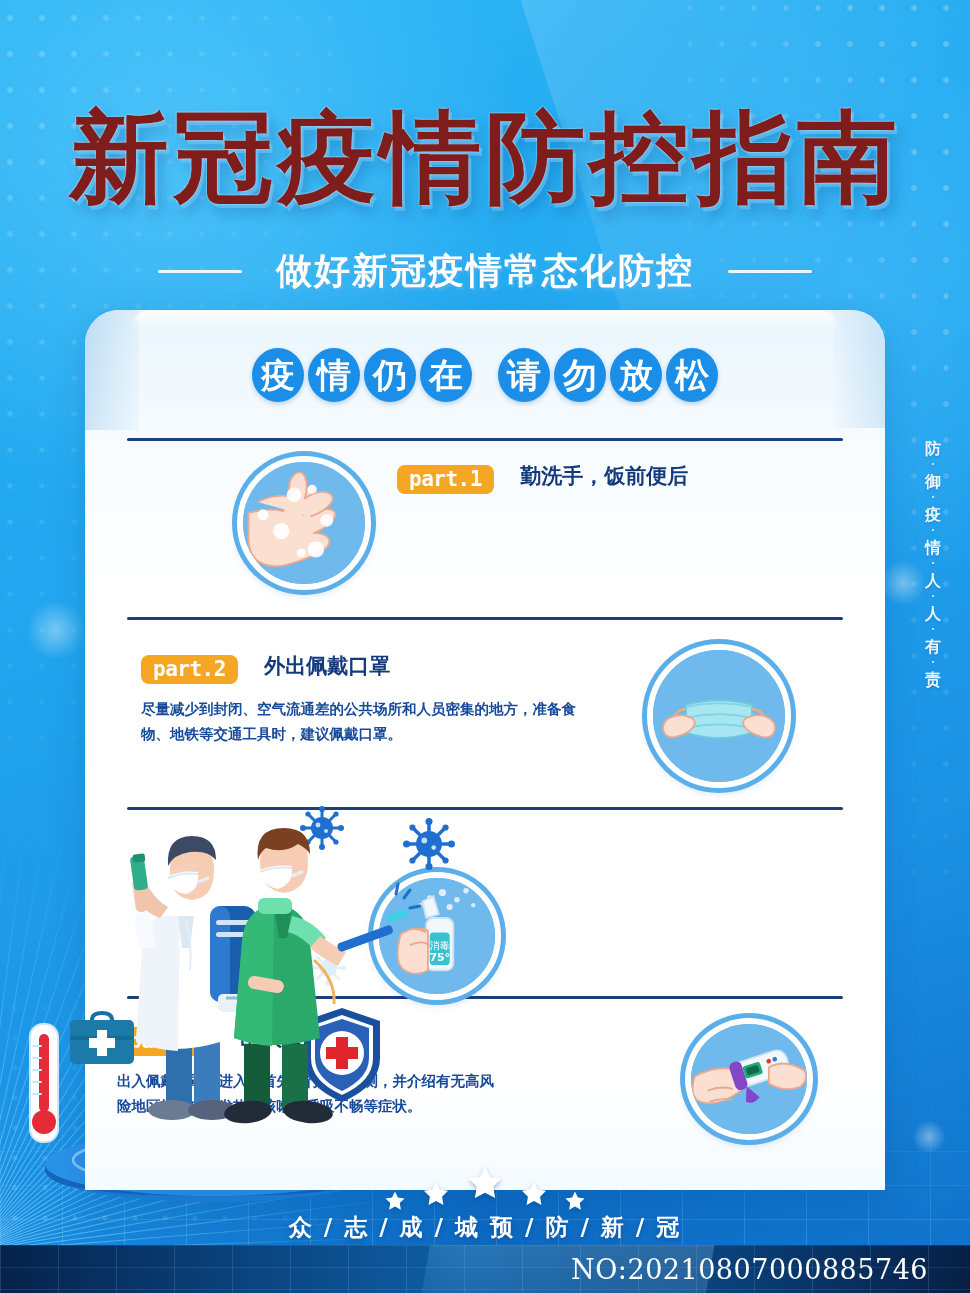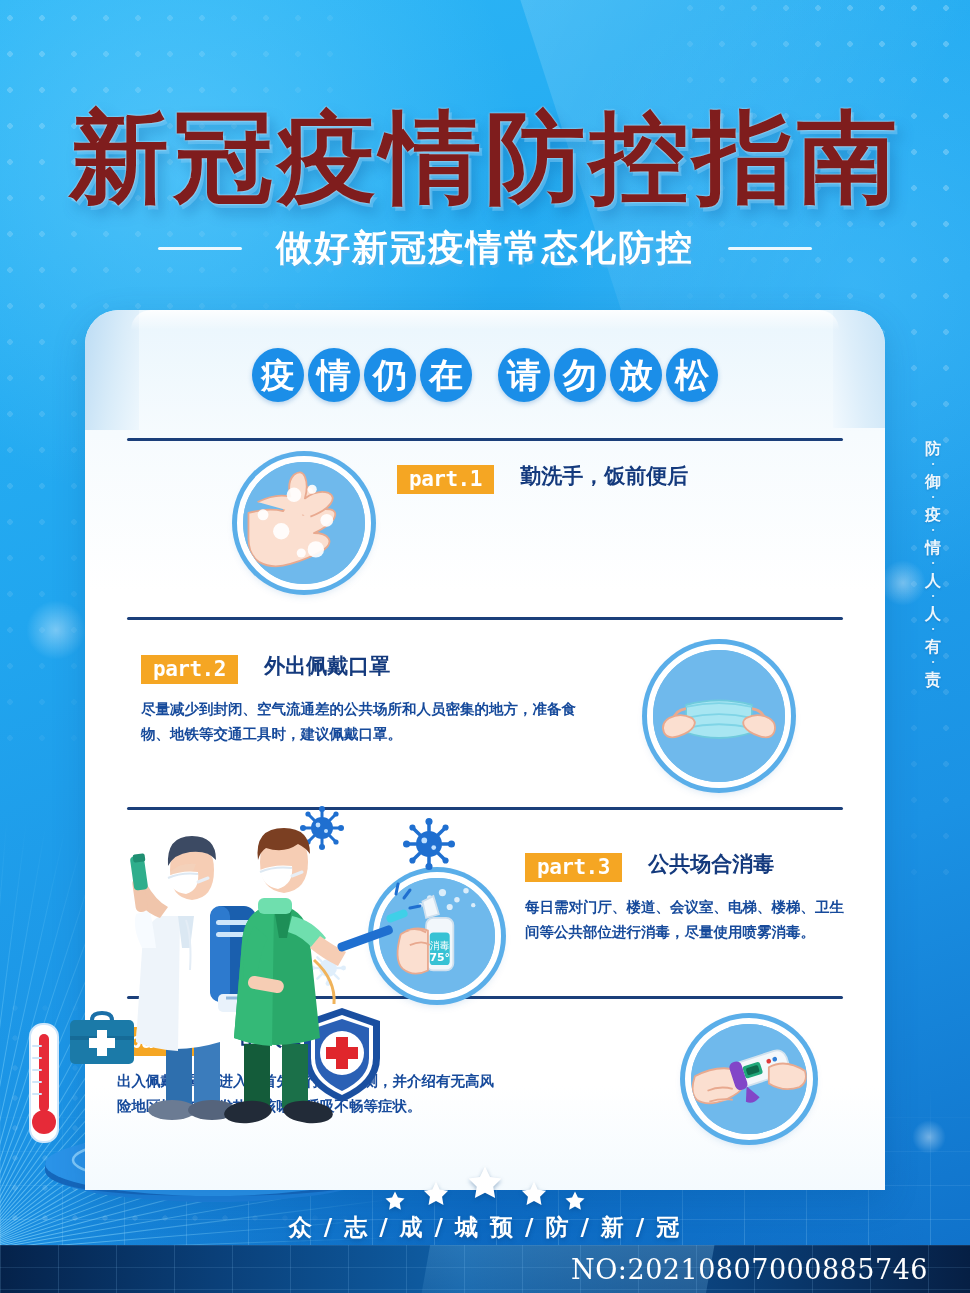--- a/index.html
+++ b/index.html
@@ -76,21 +76,21 @@
   .main-title{
     margin-top:108px;
     font-family:"DejaVu Sans","Liberation Sans",sans-serif;
     font-size:100px; font-weight:bold; color:#7f1d1d;
     letter-spacing:4px; line-height:1;
     text-shadow:
       0 0 2px rgba(255,255,255,.9),
       3px 4px 0 rgba(120,200,245,.55),
       6px 9px 14px rgba(10,80,150,.35);
   }
-  .sub-row{ margin-top:16px; display:flex; align-items:center; justify-content:center; gap:34px; }
+  .sub-row{ margin-top:39px; display:flex; align-items:center; justify-content:center; gap:34px; }
   .sub-rule{ width:84px; height:3px; background:rgba(255,255,255,.9); border-radius:2px; }
   .sub-title{
     font-family:"DejaVu Sans","Liberation Sans",sans-serif;
     font-size:36px; font-weight:bold; color:#ffffff; letter-spacing:2px;
     text-shadow:2px 3px 0 rgba(90,175,230,.55);
   }
 
   
   .side-text{
     position:absolute; right:22px; top:438px; z-index:6;
@@ -137,21 +137,21 @@
   .pill.gap{ margin-left:22px; }
 
   
   .divider{ position:absolute; left:42px; right:42px; height:3px; background:#1b3f7a; border-radius:2px; }
 
   
   .part{ position:absolute; }
   .badge{
     display:inline-block; background:#f5a623; color:#ffffff;
     font-family:"DejaVu Sans Mono","Liberation Mono",monospace;
-    font-weight:bold; font-size:21px; padding:2px 12px 3px; border-radius:0;
+    font-weight:bold; font-size:21px; padding:2px 12px 3px; border-radius:8px;
     letter-spacing:-.5px;
   }
   .ptitle{
     display:inline-block; margin-left:22px; vertical-align:3px;
     color:#143a7d; font-size:21px; font-weight:bold;
     font-family:"DejaVu Sans","Liberation Sans",sans-serif;
   }
   .pbody{
     margin-top:13px; color:#164a9b; font-size:14.5px; line-height:25px;
     font-weight:bold; font-family:"DejaVu Sans","Liberation Sans",sans-serif;
@@ -558,25 +558,20 @@
       <text x="67" y="78" font-size="11" fill="#ffffff" text-anchor="middle" font-family="DejaVu Sans, sans-serif">消毒</text>
       <text x="67" y="92" font-size="12" fill="#ffffff" text-anchor="middle" font-weight="bold" font-family="DejaVu Sans, sans-serif">75°</text>
       <path d="M52 44 l-4 -18 l12 -6 l6 20 z" fill="#f2f7fb" stroke="#cfe0ee" stroke-width="2"></path>
       <g fill="#fbdfd0" stroke="#e8a98f" stroke-width="2" stroke-linejoin="round">
         <path d="M24 62 q16 -10 30 -4 l0 44 q-16 8 -28 -2 q-10 -10 -2 -38 z"></path>
         <path d="M30 58 q12 -4 22 2"></path>
         <path d="M34 74 q14 -6 22 0"></path>
       </g>
     </svg>
   </div>
-  <div class="part" style="left:440px; top:540px; width:330px;">
-    <span class="badge">part.3</span>
-    <span class="ptitle">公共场合消毒</span>
-    <div class="pbody">每日需对门厅、楼道、会议室、电梯、楼梯、卫生间等公共部位进行消毒，尽量使用喷雾消毒。</div>
-  </div>
 
   <div class="ill" style="left:600px; top:708px; width:128px; height:122px;">
     <svg viewBox="0 0 128 122" style="width:100%;height:100%">
       <rect width="128" height="122" fill="#6fb9ec"></rect>
       <g fill="#fbdfd0" stroke="#e8a98f" stroke-width="2" stroke-linejoin="round">
         <path d="M4 58 q26 -14 50 -6 q10 4 6 14 q-4 10 -22 18 q-20 8 -32 0 q-8 -8 -2 -26 z"></path>
         <path d="M18 74 q14 -6 28 -2"></path>
         <path d="M20 86 q14 -4 26 -2"></path>
       </g>
       <g transform="rotate(-18 76 56)">

